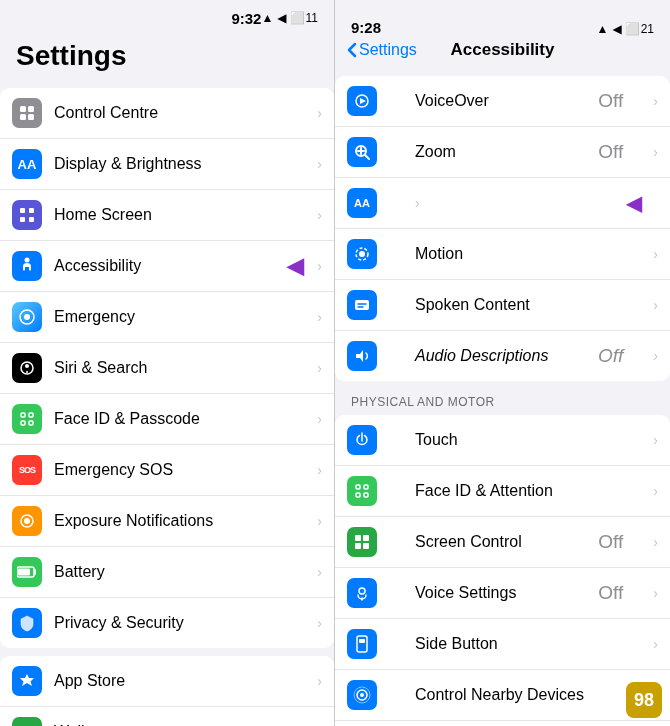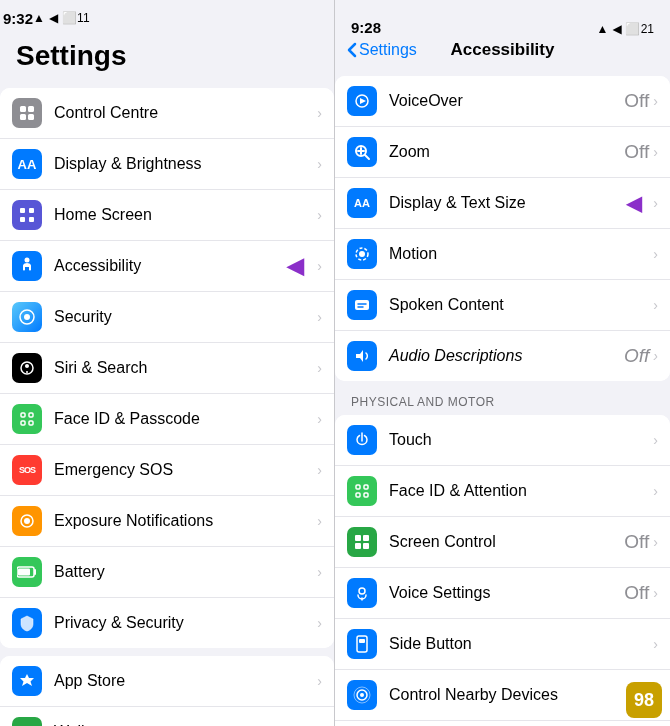--- a/index.html
+++ b/index.html
@@ -22,22 +22,22 @@
       overflow: hidden;
       border-right: 1px solid #c8c8cc;
     }
 
     
     .status-bar {
       height: 36px;
       background: #f2f2f7;
       display: flex;
       align-items: center;
-      justify-content: flex-start;
-      padding: 0 3px;
+      justify-content: flex-end;
+      padding: 0 16px;
       flex-shrink: 0;
     }
     .status-time {
       font-size: 15px;
       font-weight: 600;
       color: #000;
     }
     .status-icons {
       display: flex;
       align-items: center;
@@ -181,20 +181,21 @@
     }
 
     .acc-item {
       display: flex;
       align-items: center;
       padding: 10px 12px;
       background: #fff;
       border-bottom: 0.5px solid #e5e5ea;
       min-height: 48px;
       position: relative;
+      gap: 26px;
     }
     .acc-item:last-child {
       border-bottom: none;
       font-style: italic;
     }
     .acc-icon {
       width: 30px;
       height: 30px;
       border-radius: 7px;
       display: flex;
@@ -309,21 +310,21 @@
         <span style="position:absolute;right:30px;top:50%;transform:translateY(-50%);color:#8b2fc9;font-size:22px;font-weight:900;pointer-events:none;">◀</span>
       </div>
 
       <div class="settings-item">
         <div class="settings-icon" style="background: linear-gradient(135deg, #5ac8fa, #007aff);">
           <svg width="18" height="18" viewBox="0 0 18 18" fill="white">
               <circle cx="9" cy="9" r="7" stroke="white" stroke-width="1.5" fill="none"></circle>
               <circle cx="9" cy="9" r="3"></circle>
             </svg>
         </div>
-        <span class="settings-label">Security</span>
+        <span class="settings-label">Emergency</span>
         <span class="settings-chevron">›</span>
       </div>
 
       <div class="settings-item">
         <div class="settings-icon" style="background:#000;">
           <svg width="18" height="18" viewBox="0 0 18 18" fill="white">
               <circle cx="9" cy="9" r="6" stroke="white" stroke-width="1.5" fill="none"></circle>
               <path d="M7 7c0-1.1.9-2 2-2s2 .9 2 2-.9 2-2 2-2-.9-2-2z" fill="white"></path>
               <circle cx="9" cy="13" r="1" fill="white"></circle>
             </svg>
@@ -458,21 +459,20 @@
               <path d="M8 5v6M5 8h6" stroke="white" stroke-width="2" stroke-linecap="round"></path>
             </svg>
         </div>
         <span class="acc-label">Zoom</span>
         <span class="acc-value">Off</span>
         <span class="acc-chevron">›</span>
       </div>
 
       <div class="acc-item" style="position:relative;">
         <div class="acc-icon icon-blue" style="font-size:11px;font-weight:700;">AA</div>
-        <span class="acc-label">Display &amp; Text Size</span>
         <span class="acc-chevron">›</span>
 
         <span style="position:absolute;right:28px;top:50%;transform:translateY(-50%);color:#8b2fc9;font-size:20px;font-weight:900;pointer-events:none;">◀</span>
       </div>
 
       <div class="acc-item">
         <div class="acc-icon icon-blue">
           <svg width="18" height="18" viewBox="0 0 18 18" fill="white">
               <circle cx="9" cy="9" r="3" fill="white"></circle>
               <circle cx="9" cy="9" r="6" stroke="white" stroke-width="1.5" fill="none" stroke-dasharray="3 2"></circle>

